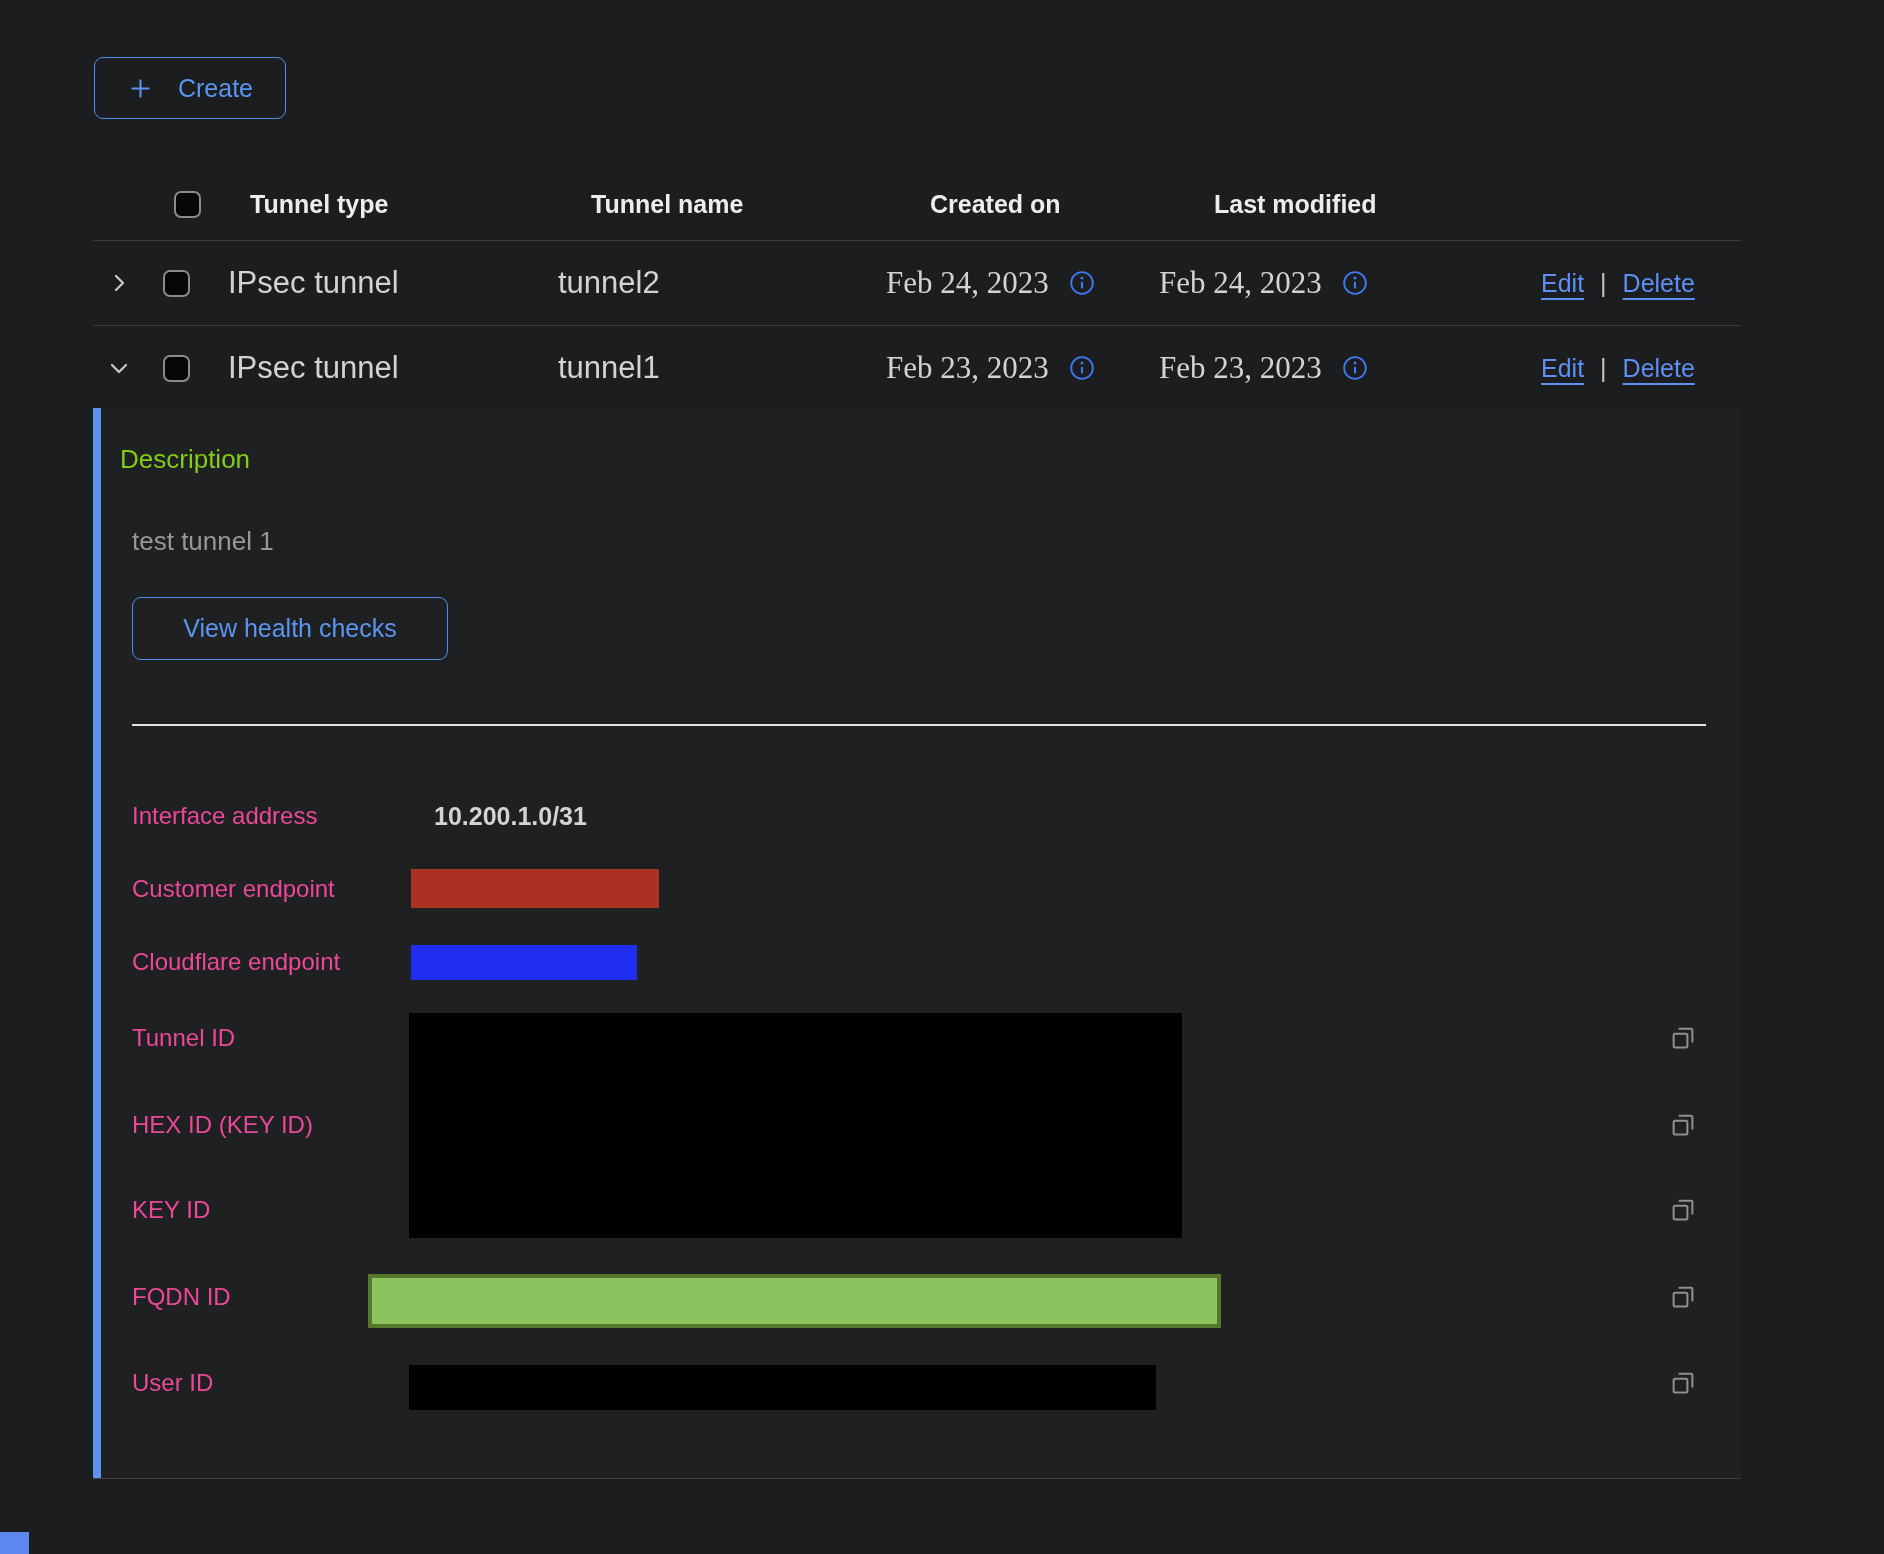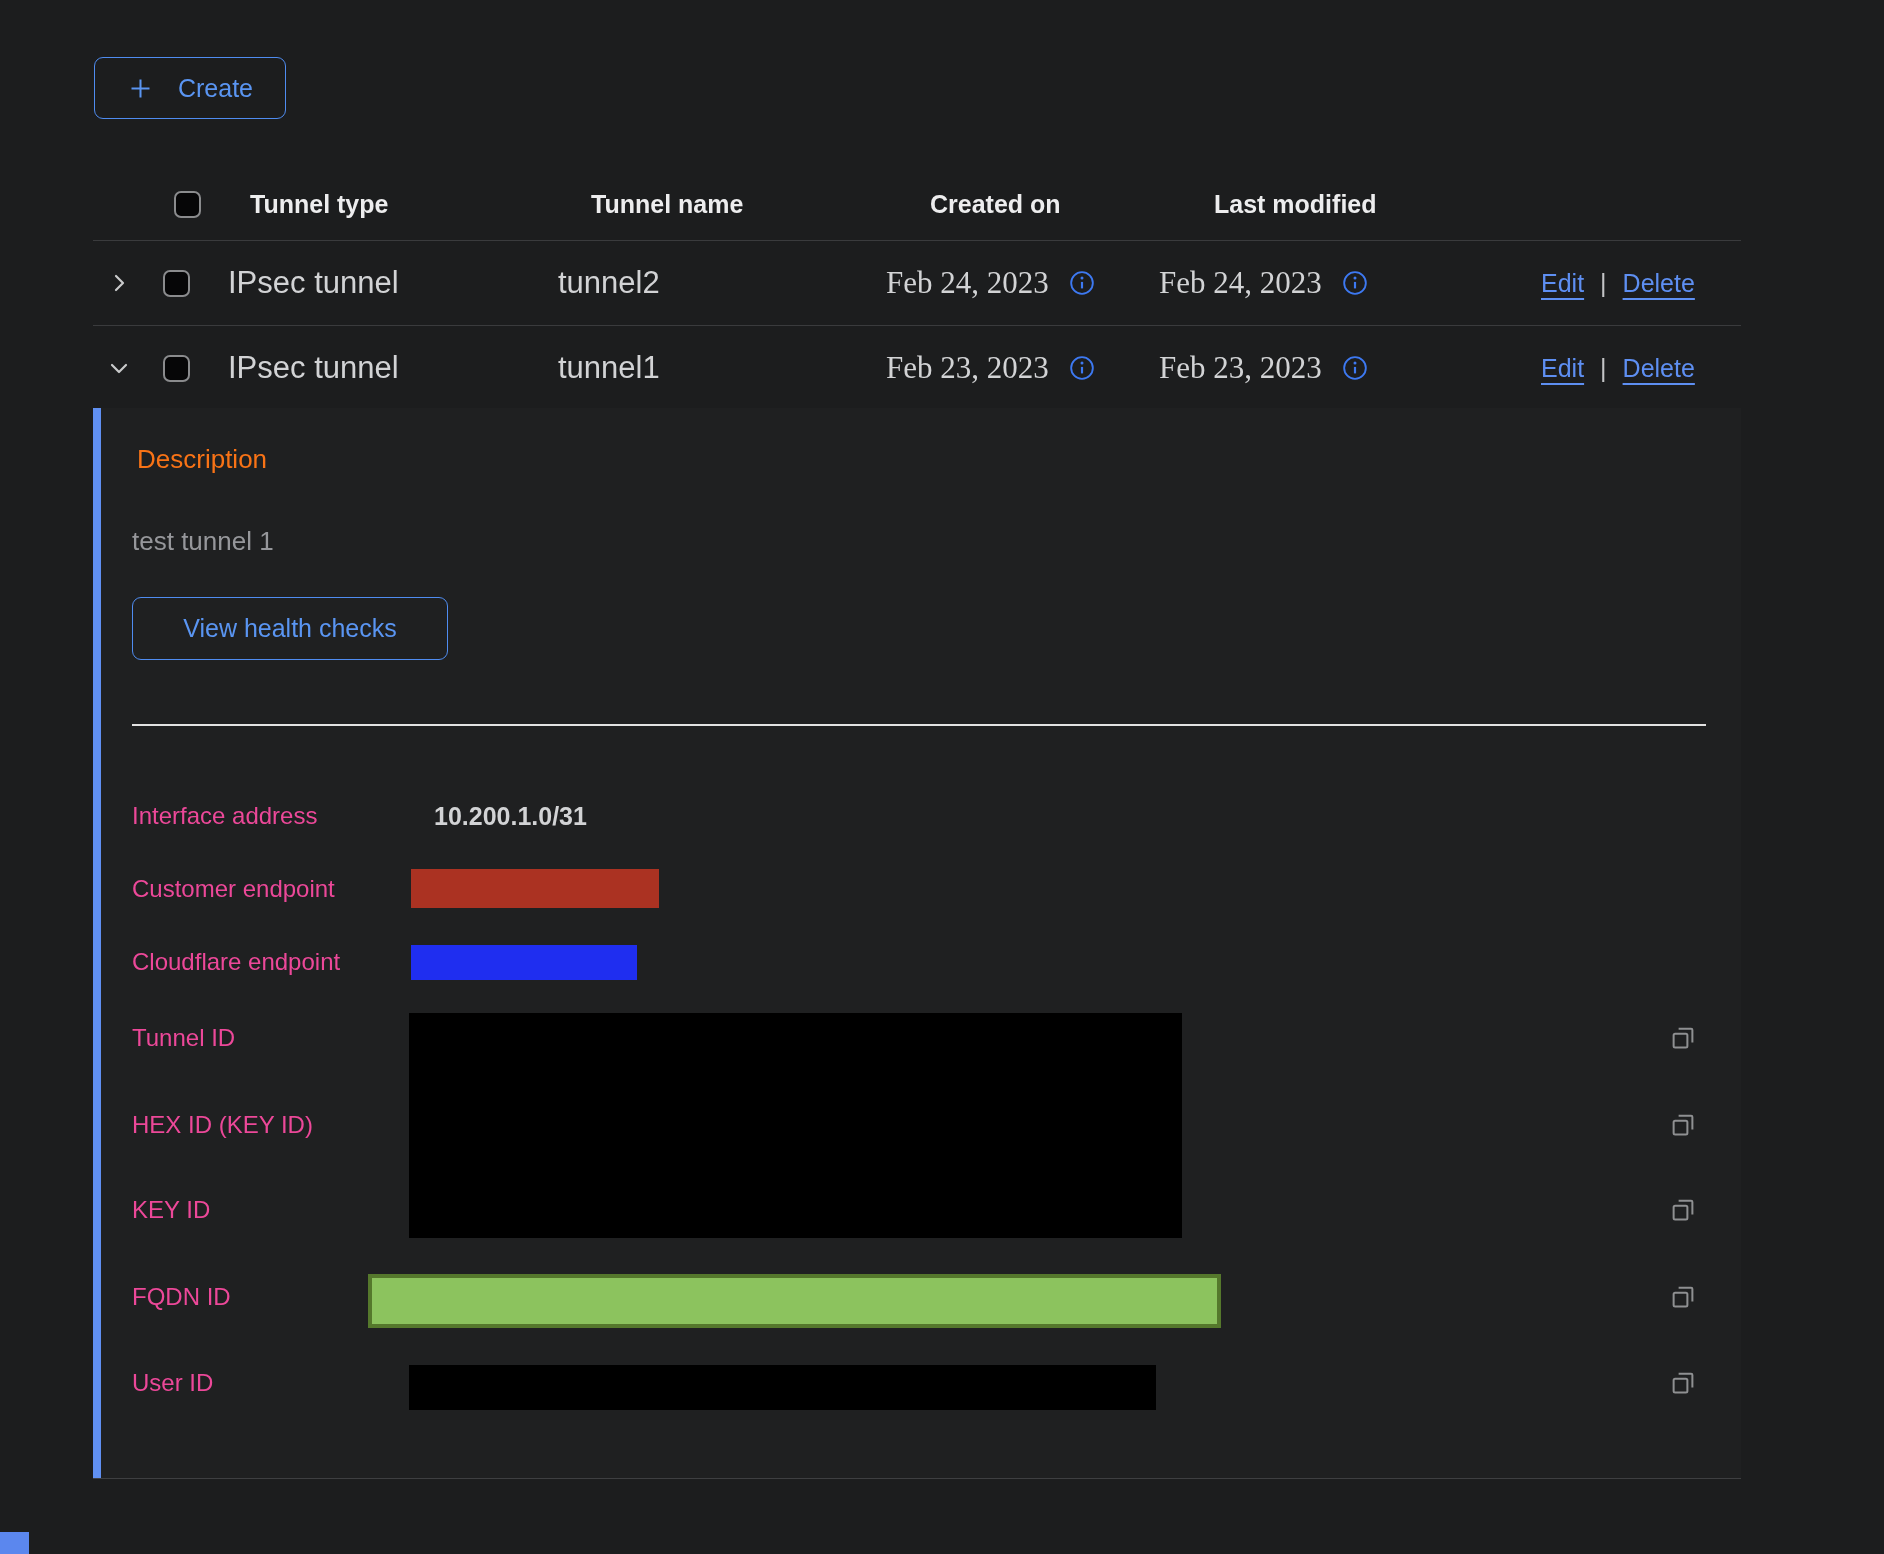--- a/index.html
+++ b/index.html
@@ -43,22 +43,22 @@
   }
   .pipe{color:#c3c4c6;}
 
   
   .detail{
     position:absolute;left:93px;top:408px;width:1648px;height:1070px;
     background:#1f2021;border-bottom:1.5px solid #3e3f41;
   }
   .blue-bar{position:absolute;left:0;top:0;width:8px;height:100%;background:#6090f2;}
   .desc-title{
-    position:absolute;left:44px;top:36px;margin:0;
-    font-size:26px;font-weight:500;color:#f97316;
+    position:absolute;left:27px;top:36px;margin:0;
+    font-size:26px;font-weight:500;color:#84cc16;
   }
   .desc-value{
     position:absolute;left:39px;top:118px;margin:0;
     font-size:26px;color:#96979b;
   }
   .health-btn{
     position:absolute;left:39px;top:189px;width:316px;height:63px;
     background:transparent;border:1.5px solid #4f8cf0;border-radius:9px;
     color:#5a95f2;font-size:25px;font-family:inherit;cursor:pointer;
   }

